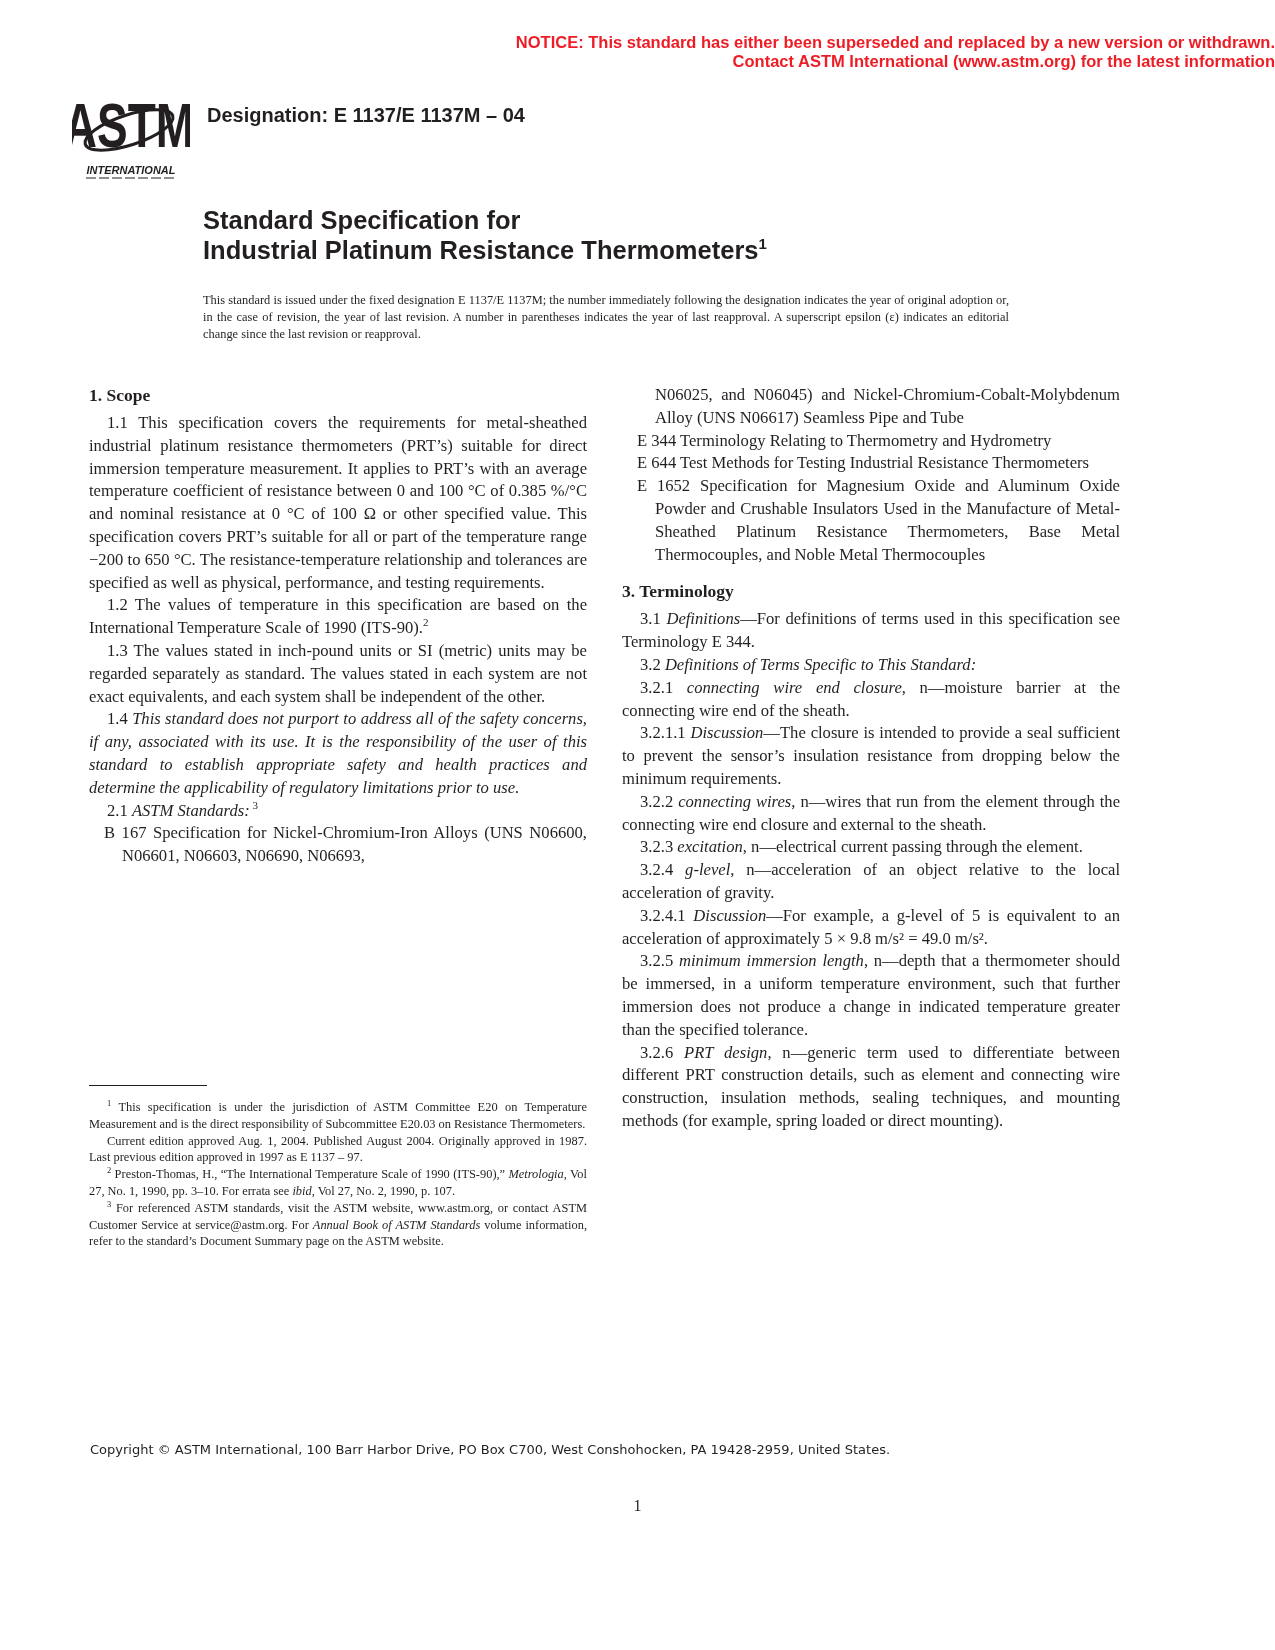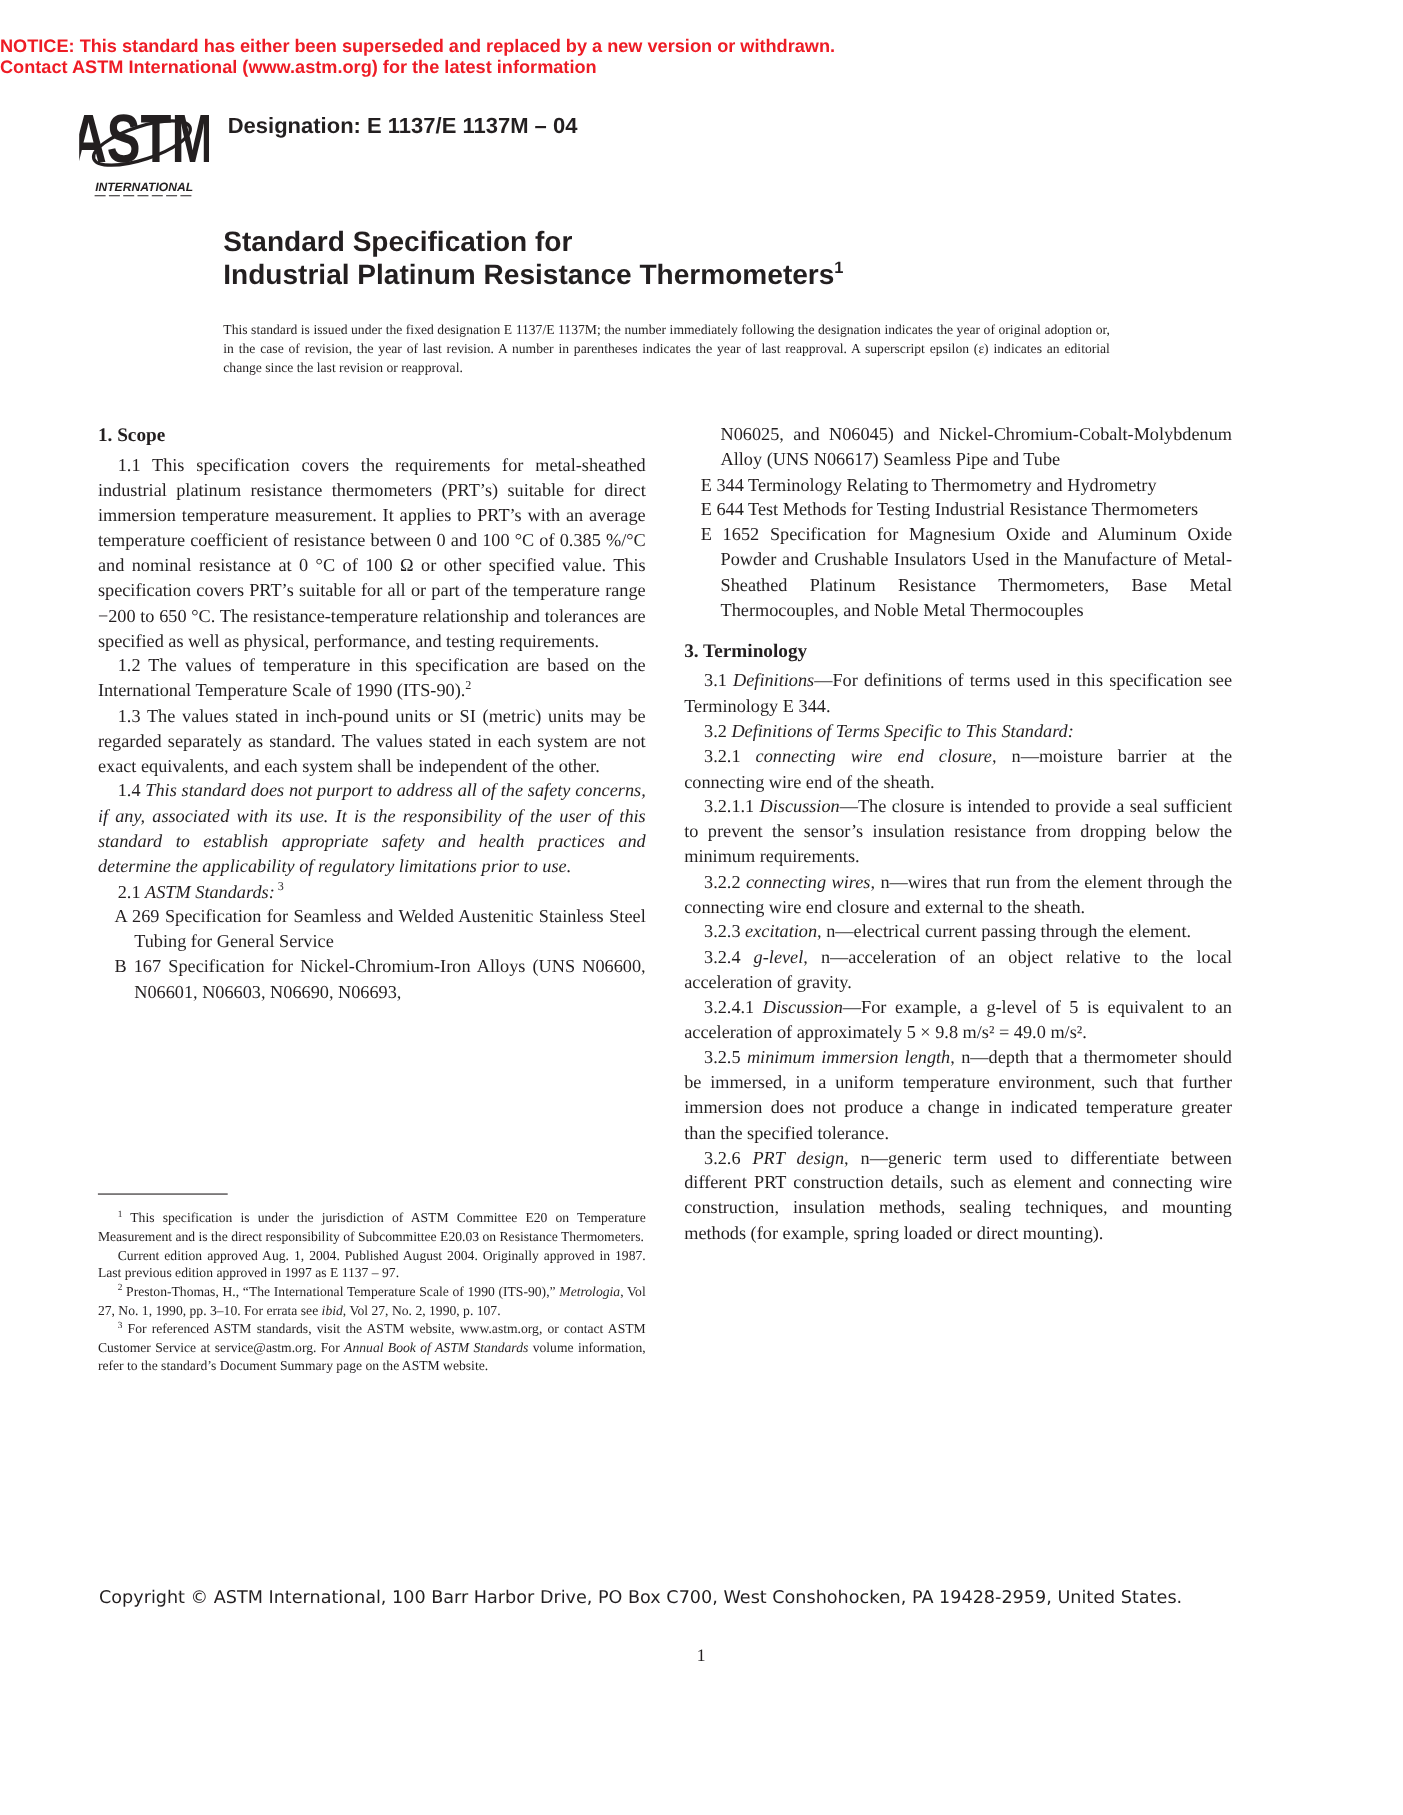--- a/index.html
+++ b/index.html
@@ -1,17 +1,17 @@
 <!DOCTYPE html>
 <html><head>
 <meta charset="utf-8">
 <style>
   html, body { margin: 0; padding: 0; background: #ffffff; }
   body { width: 1275px; height: 1650px; position: relative; overflow: hidden; color: #111; }
-  .notice { position: absolute; top: 33px; left: 0; width: 1275px; text-align: left;
+  .notice { position: absolute; top: 33px; left: 0; width: 1275px; text-align: right;
     font-family: "Liberation Sans", sans-serif; font-weight: bold; color: #ee1c25; font-size: 16.5px; line-height: 19px; }
   .logo { position: absolute; left: 72px; top: 88px; width: 118px; height: 92px; }
   .designation { position: absolute; left: 207px; top: 104px; font-family: "Liberation Sans", sans-serif;
     font-weight: bold; font-size: 20px; color: #231f20; }
   .title { position: absolute; left: 203px; top: 205px; font-family: "Liberation Sans", sans-serif;
     font-weight: bold; font-size: 25.5px; line-height: 30px; color: #231f20; }
   .title sup { font-size: 15px; vertical-align: 10px; line-height: 0; }
   .preamble { position: absolute; left: 203px; top: 292px; width: 806px; font-family: "Liberation Serif", serif;
     font-size: 12.4px; line-height: 17px; text-align: justify; color: #231f20; }
   .col { position: absolute; font-family: "Liberation Serif", serif; font-size: 16.6px; line-height: 22.8px;
@@ -24,21 +24,21 @@
   .col h2.gap { margin-top: 14px; }
   .col .ref { padding-left: 33px; text-indent: -18px; }
   .col .refc { padding-left: 33px; }
   .col sup { font-size: 11px; line-height: 0; vertical-align: 7px; }
   .fnrule { position: absolute; left: 89px; top: 1085px; width: 118px; height: 0; border-top: 1.5px solid #231f20; }
   .footnotes { position: absolute; left: 89px; top: 1099px; width: 498px; font-family: "Liberation Serif", serif;
     font-size: 12.4px; line-height: 16.8px; color: #231f20; text-align: justify; }
   .footnotes p { margin: 0; text-indent: 18px; }
   .footnotes sup { font-size: 8.5px; line-height: 0; vertical-align: 5px; }
   .copyright { position: absolute; left: 90px; top: 1442px; font-family: "DejaVu Sans", sans-serif;
-    font-size: 16px; color: #231f20; }
+    font-size: 13px; color: #231f20; }
   .pagenum { position: absolute; left: 0; width: 1275px; top: 1497px; text-align: center;
     font-family: "Liberation Serif", serif; font-size: 16px; color: #231f20; }
   i, em { }
 </style>
 </head>
 <body>
 
 <div class="notice">
   <div>NOTICE: This standard has either been superseded and replaced by a new version or withdrawn.</div>
   <div>Contact ASTM International (www.astm.org) for the latest information</div>
@@ -61,21 +61,20 @@
 <div class="preamble">This standard is issued under the fixed designation E 1137/E 1137M; the number immediately following the designation indicates the year of original adoption or, in the case of revision, the year of last revision. A number in parentheses indicates the year of last reapproval. A superscript epsilon (ε) indicates an editorial change since the last revision or reapproval.</div>
 
 <div class="col col-left">
   <h2>1.  Scope</h2>
   <p class="ind">1.1 This specification covers the requirements for metal-sheathed industrial platinum resistance thermometers (PRT’s) suitable for direct immersion temperature measurement. It applies to PRT’s with an average temperature coefficient of resistance between 0 and 100 °C of 0.385 %/°C and nominal resistance at 0 °C of 100 Ω or other specified value. This specification covers PRT’s suitable for all or part of the temperature range −200 to 650 °C. The resistance-temperature relationship and tolerances are specified as well as physical, performance, and testing requirements.</p>
   <p class="ind"><span>1.2 The values of temperature in this specification are based on the International Temperature Scale of 1990 (ITS-90).</span><sup>2</sup></p>
   <p class="ind">1.3 The values stated in inch-pound units or SI (metric) units may be regarded separately as standard. The values stated in each system are not exact equivalents, and each system shall be independent of the other.</p>
   <p class="ind"><span>1.4 </span><i>This standard does not purport to address all of the safety concerns, if any, associated with its use. It is the responsibility of the user of this standard to establish appropriate safety and health practices and determine the applicability of regulatory limitations prior to use.</i></p>
 
   <p class="ind"><span>2.1 </span><i>ASTM Standards:</i><sup> 3</sup></p>
-  <p class="ref">A 269 Specification for Seamless and Welded Austenitic Stainless Steel Tubing for General Service</p>
   <p class="ref">B 167 Specification for Nickel-Chromium-Iron Alloys (UNS N06600, N06601, N06603, N06690, N06693,</p>
 </div>
 
 <div class="col col-right">
   <p class="refc">N06025, and N06045) and Nickel-Chromium-Cobalt-Molybdenum Alloy (UNS N06617) Seamless Pipe and Tube</p>
   <p class="ref">E 344 Terminology Relating to Thermometry and Hydrometry</p>
   <p class="ref">E 644 Test Methods for Testing Industrial Resistance Thermometers</p>
   <p class="ref">E 1652 Specification for Magnesium Oxide and Aluminum Oxide Powder and Crushable Insulators Used in the Manufacture of Metal-Sheathed Platinum Resistance Thermometers, Base Metal Thermocouples, and Noble Metal Thermocouples</p>
 
   <h2 class="gap">3.  Terminology</h2>

